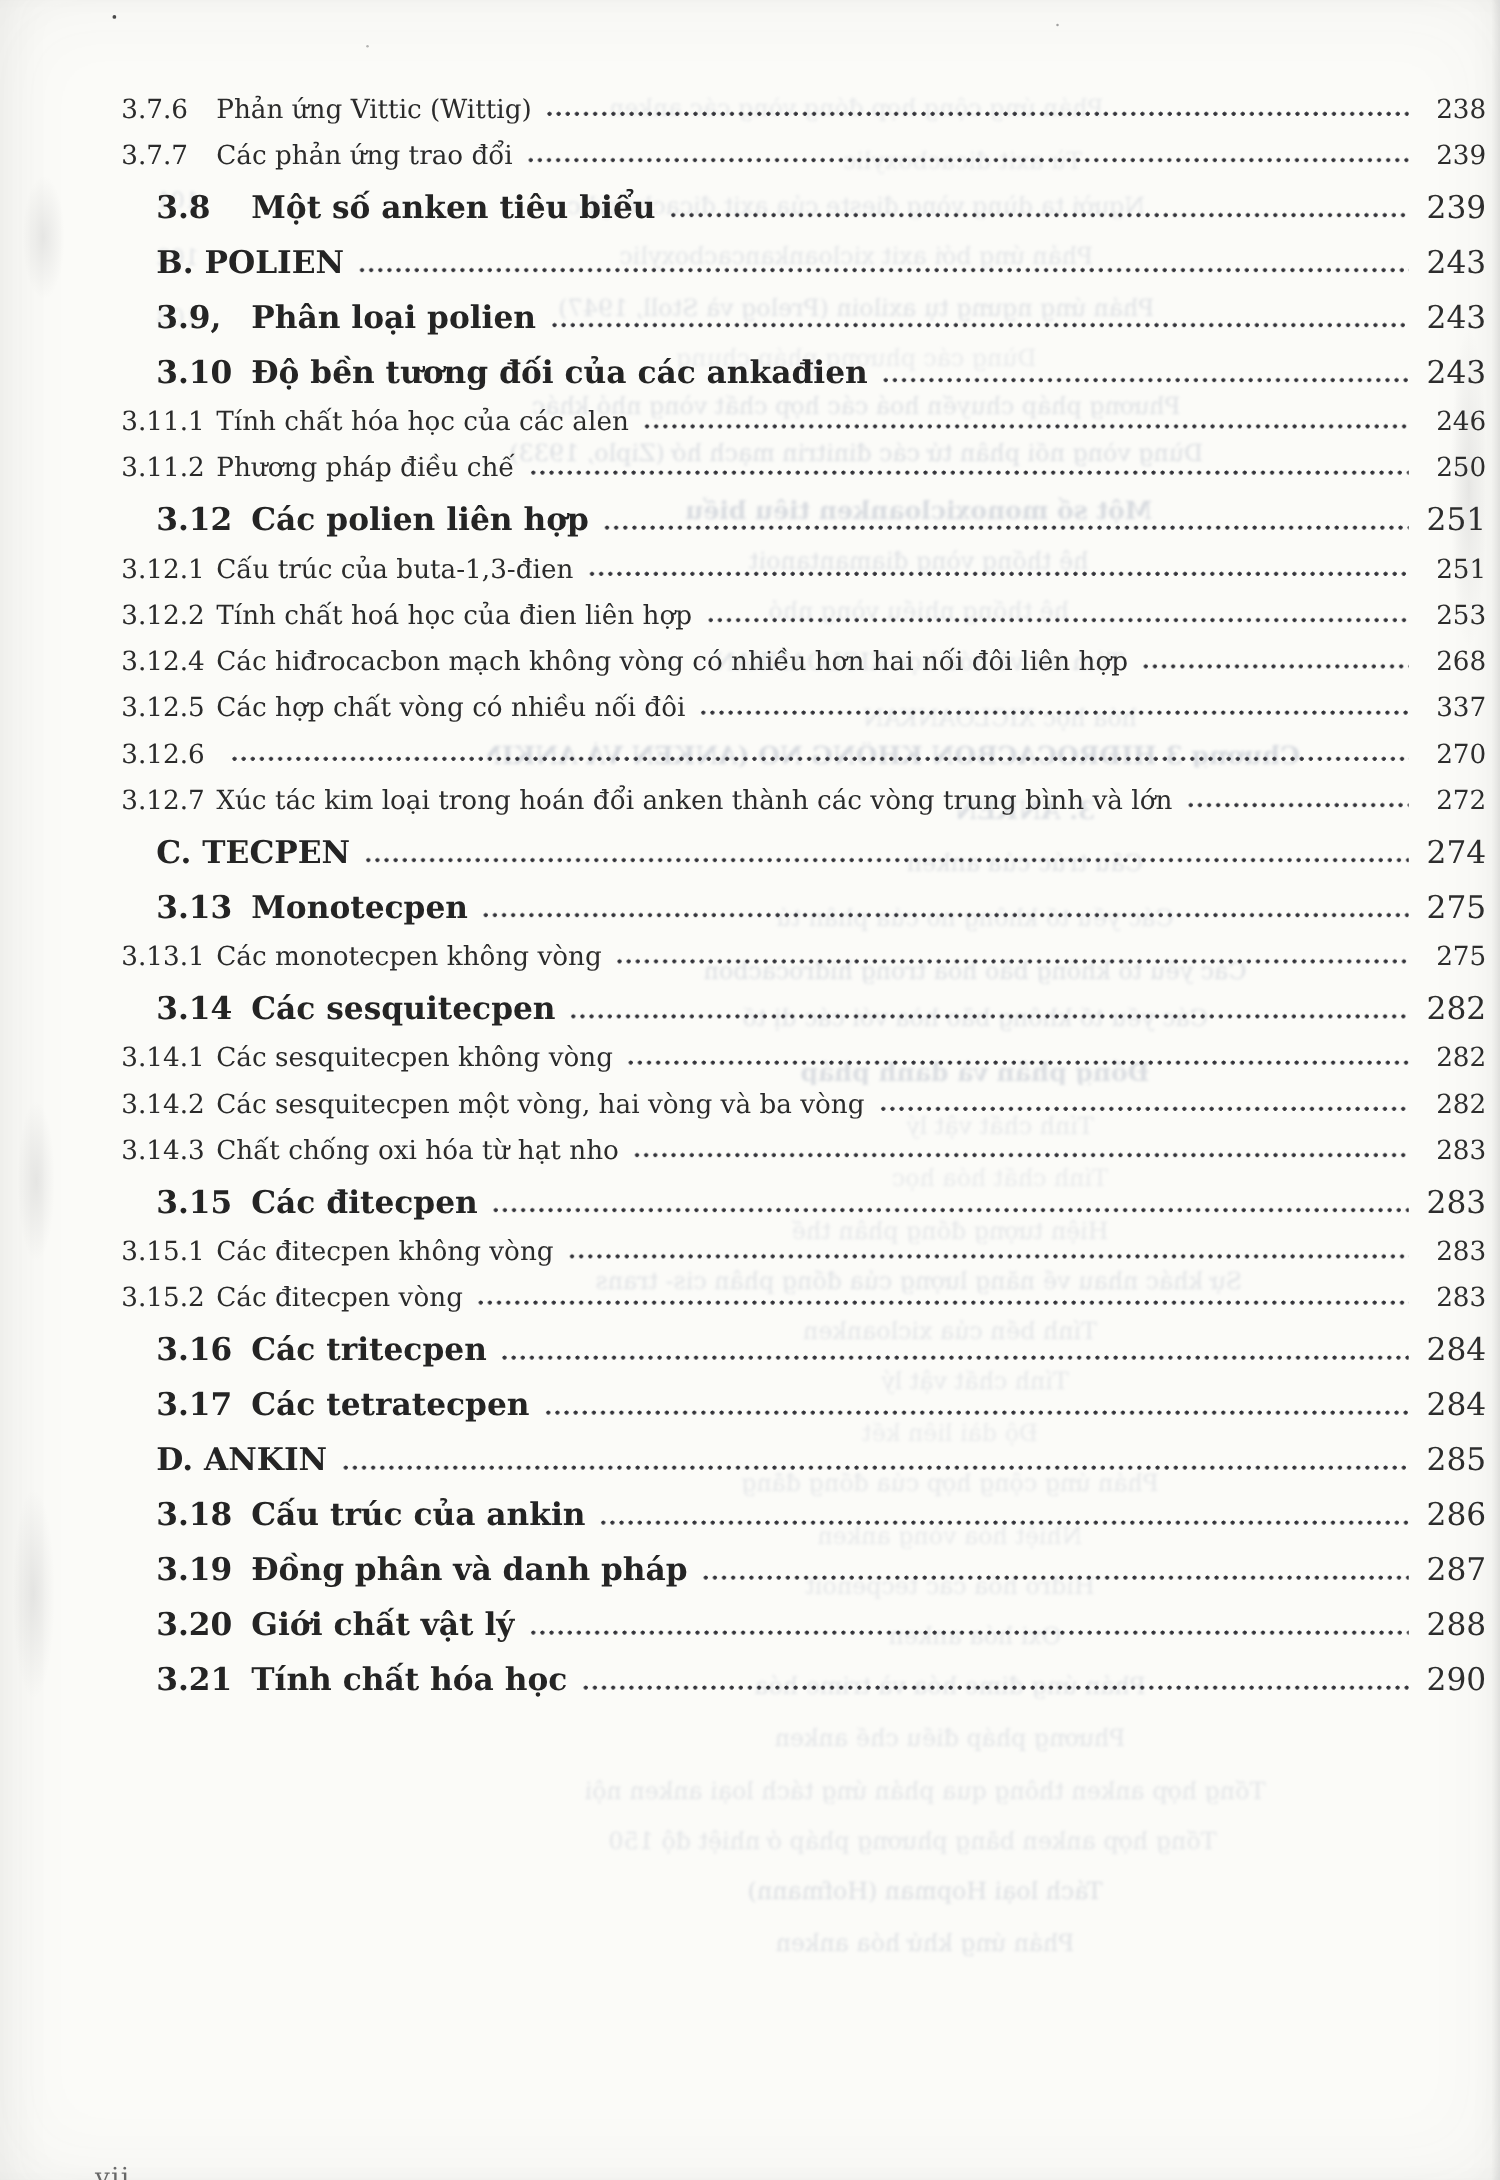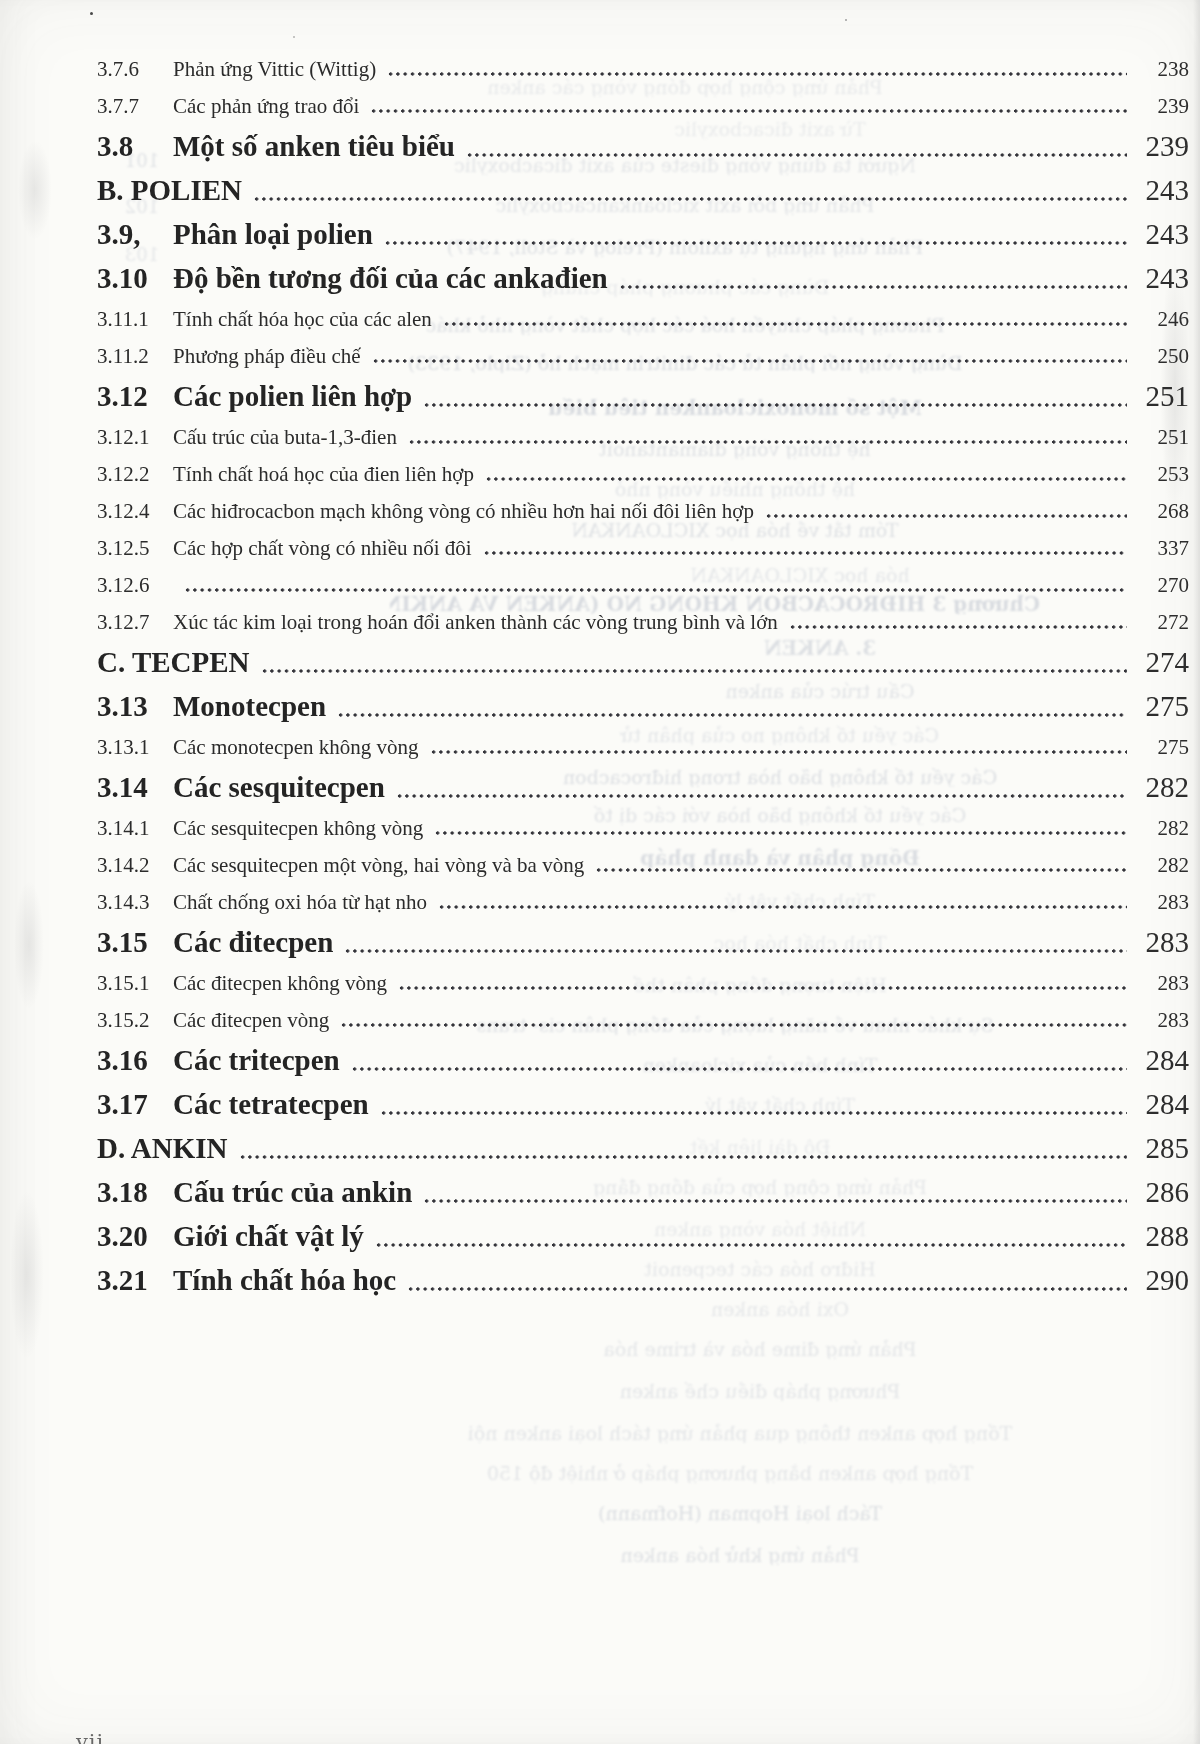--- a/index.html
+++ b/index.html
@@ -33,28 +33,28 @@
     color:#7f8aa2;
     white-space:nowrap;
     overflow:hidden;
     text-align:center;
     font-size:20px;
     line-height:1;
   }
 
   
   #toc{
-    position:absolute;left:97px;top:45px;width:1092px;z-index:3;font-family:Liberation Serif, serif;
+    position:absolute;left:97px;top:62px;width:1092px;z-index:3;
   }
   .row{
     display:flex;align-items:flex-end;
     height:37px;
     font-size:21px;
   }
-  .row.bold{height:44px;font-weight:bold;font-size:29px;color:#242424;}
+  .row.bold{height:44px;font-weight:bold;font-size:25px;color:#242424;margin-left:28px;}
   .num{flex:none;width:76px;}
   .title{flex:none;white-space:nowrap;max-width:880px;overflow:hidden;}
   .leader{
     flex:1 1 auto;min-width:22px;height:9px;margin:0 8px 4px 12px;
     background-image:radial-gradient(circle at 2.6px 5px, #34343a 1.45px, rgba(0,0,0,0) 1.8px);
     background-size:7.3px 9px;
     background-repeat:repeat-x;
     background-position:left bottom;
   }
   .pg{flex:none;min-width:54px;text-align:right;font-weight:normal;color:#2e2e2e;}
@@ -289,20 +289,26 @@
     <span class="leader"></span>
     <span class="pg">285</span>
   </div>
     <div class="row bold">
     <span class="num">3.18</span>
     <span class="title">Cấu trúc của ankin</span>
     <span class="leader"></span>
     <span class="pg">286</span>
   </div>
     <div class="row bold">
+    <span class="num">3.19</span>
+    <span class="title">Đồng phân và danh pháp</span>
+    <span class="leader"></span>
+    <span class="pg">287</span>
+  </div>
+    <div class="row bold">
     <span class="num">3.20</span>
     <span class="title">Giới chất vật lý</span>
     <span class="leader"></span>
     <span class="pg">288</span>
   </div>
     <div class="row bold">
     <span class="num">3.21</span>
     <span class="title">Tính chất hóa học</span>
     <span class="leader"></span>
     <span class="pg">290</span>

